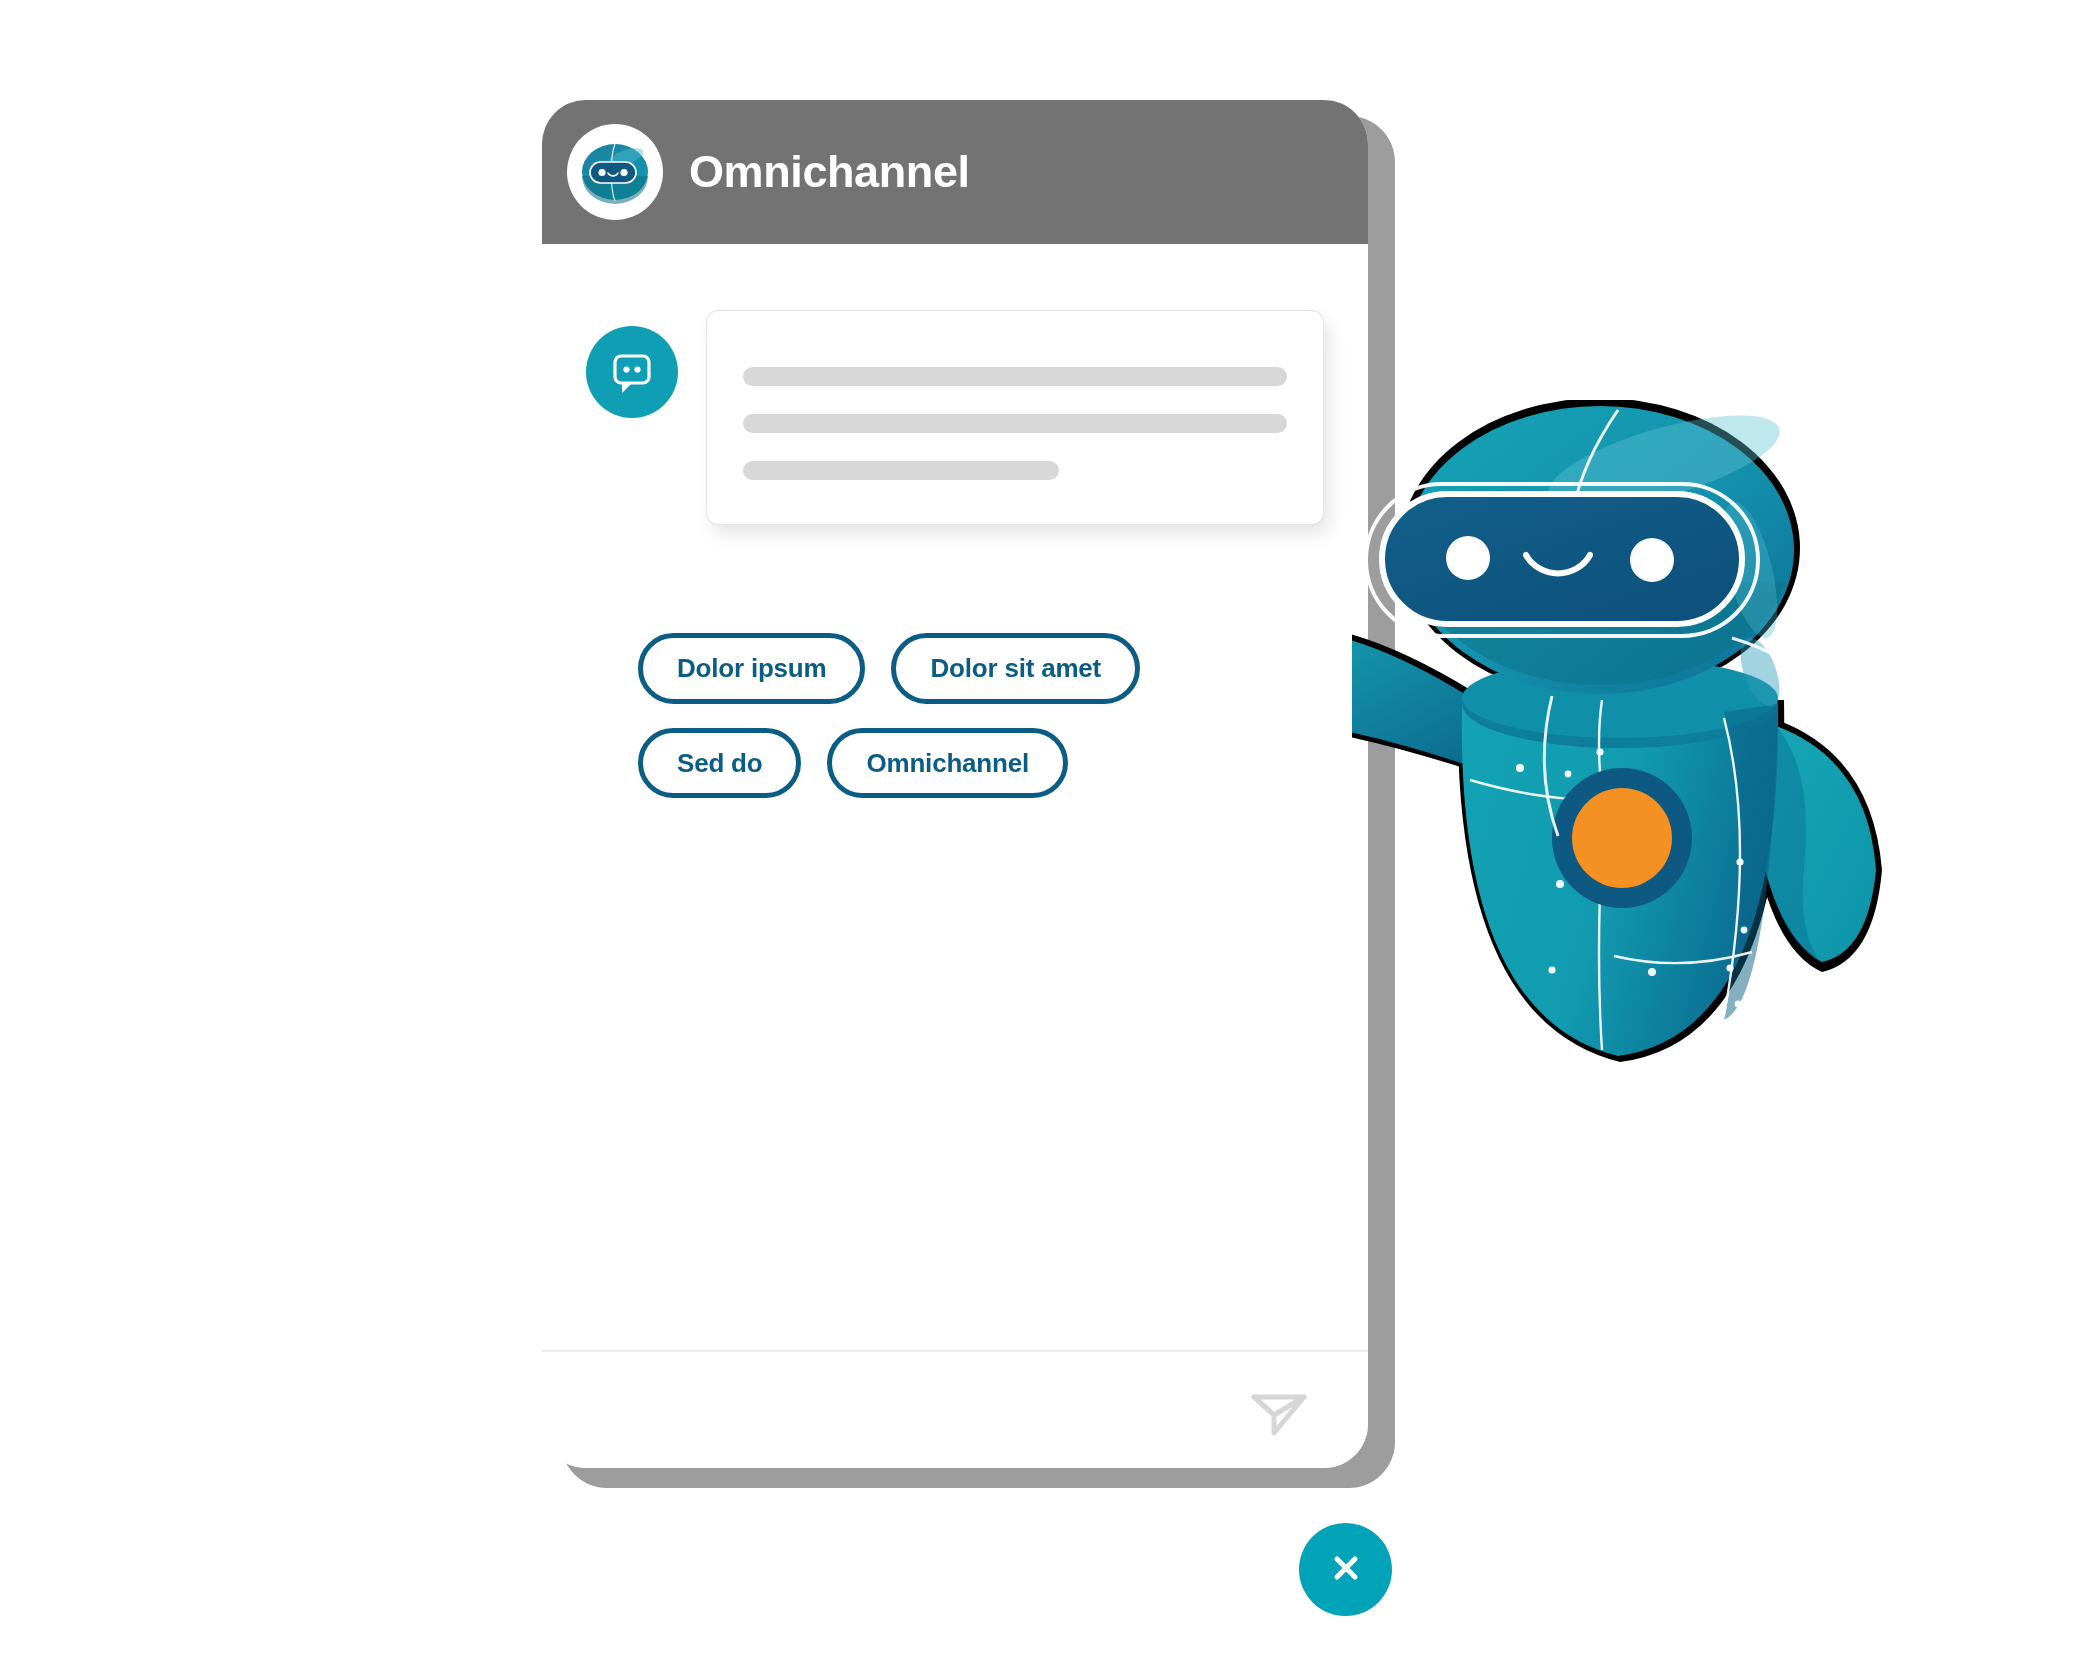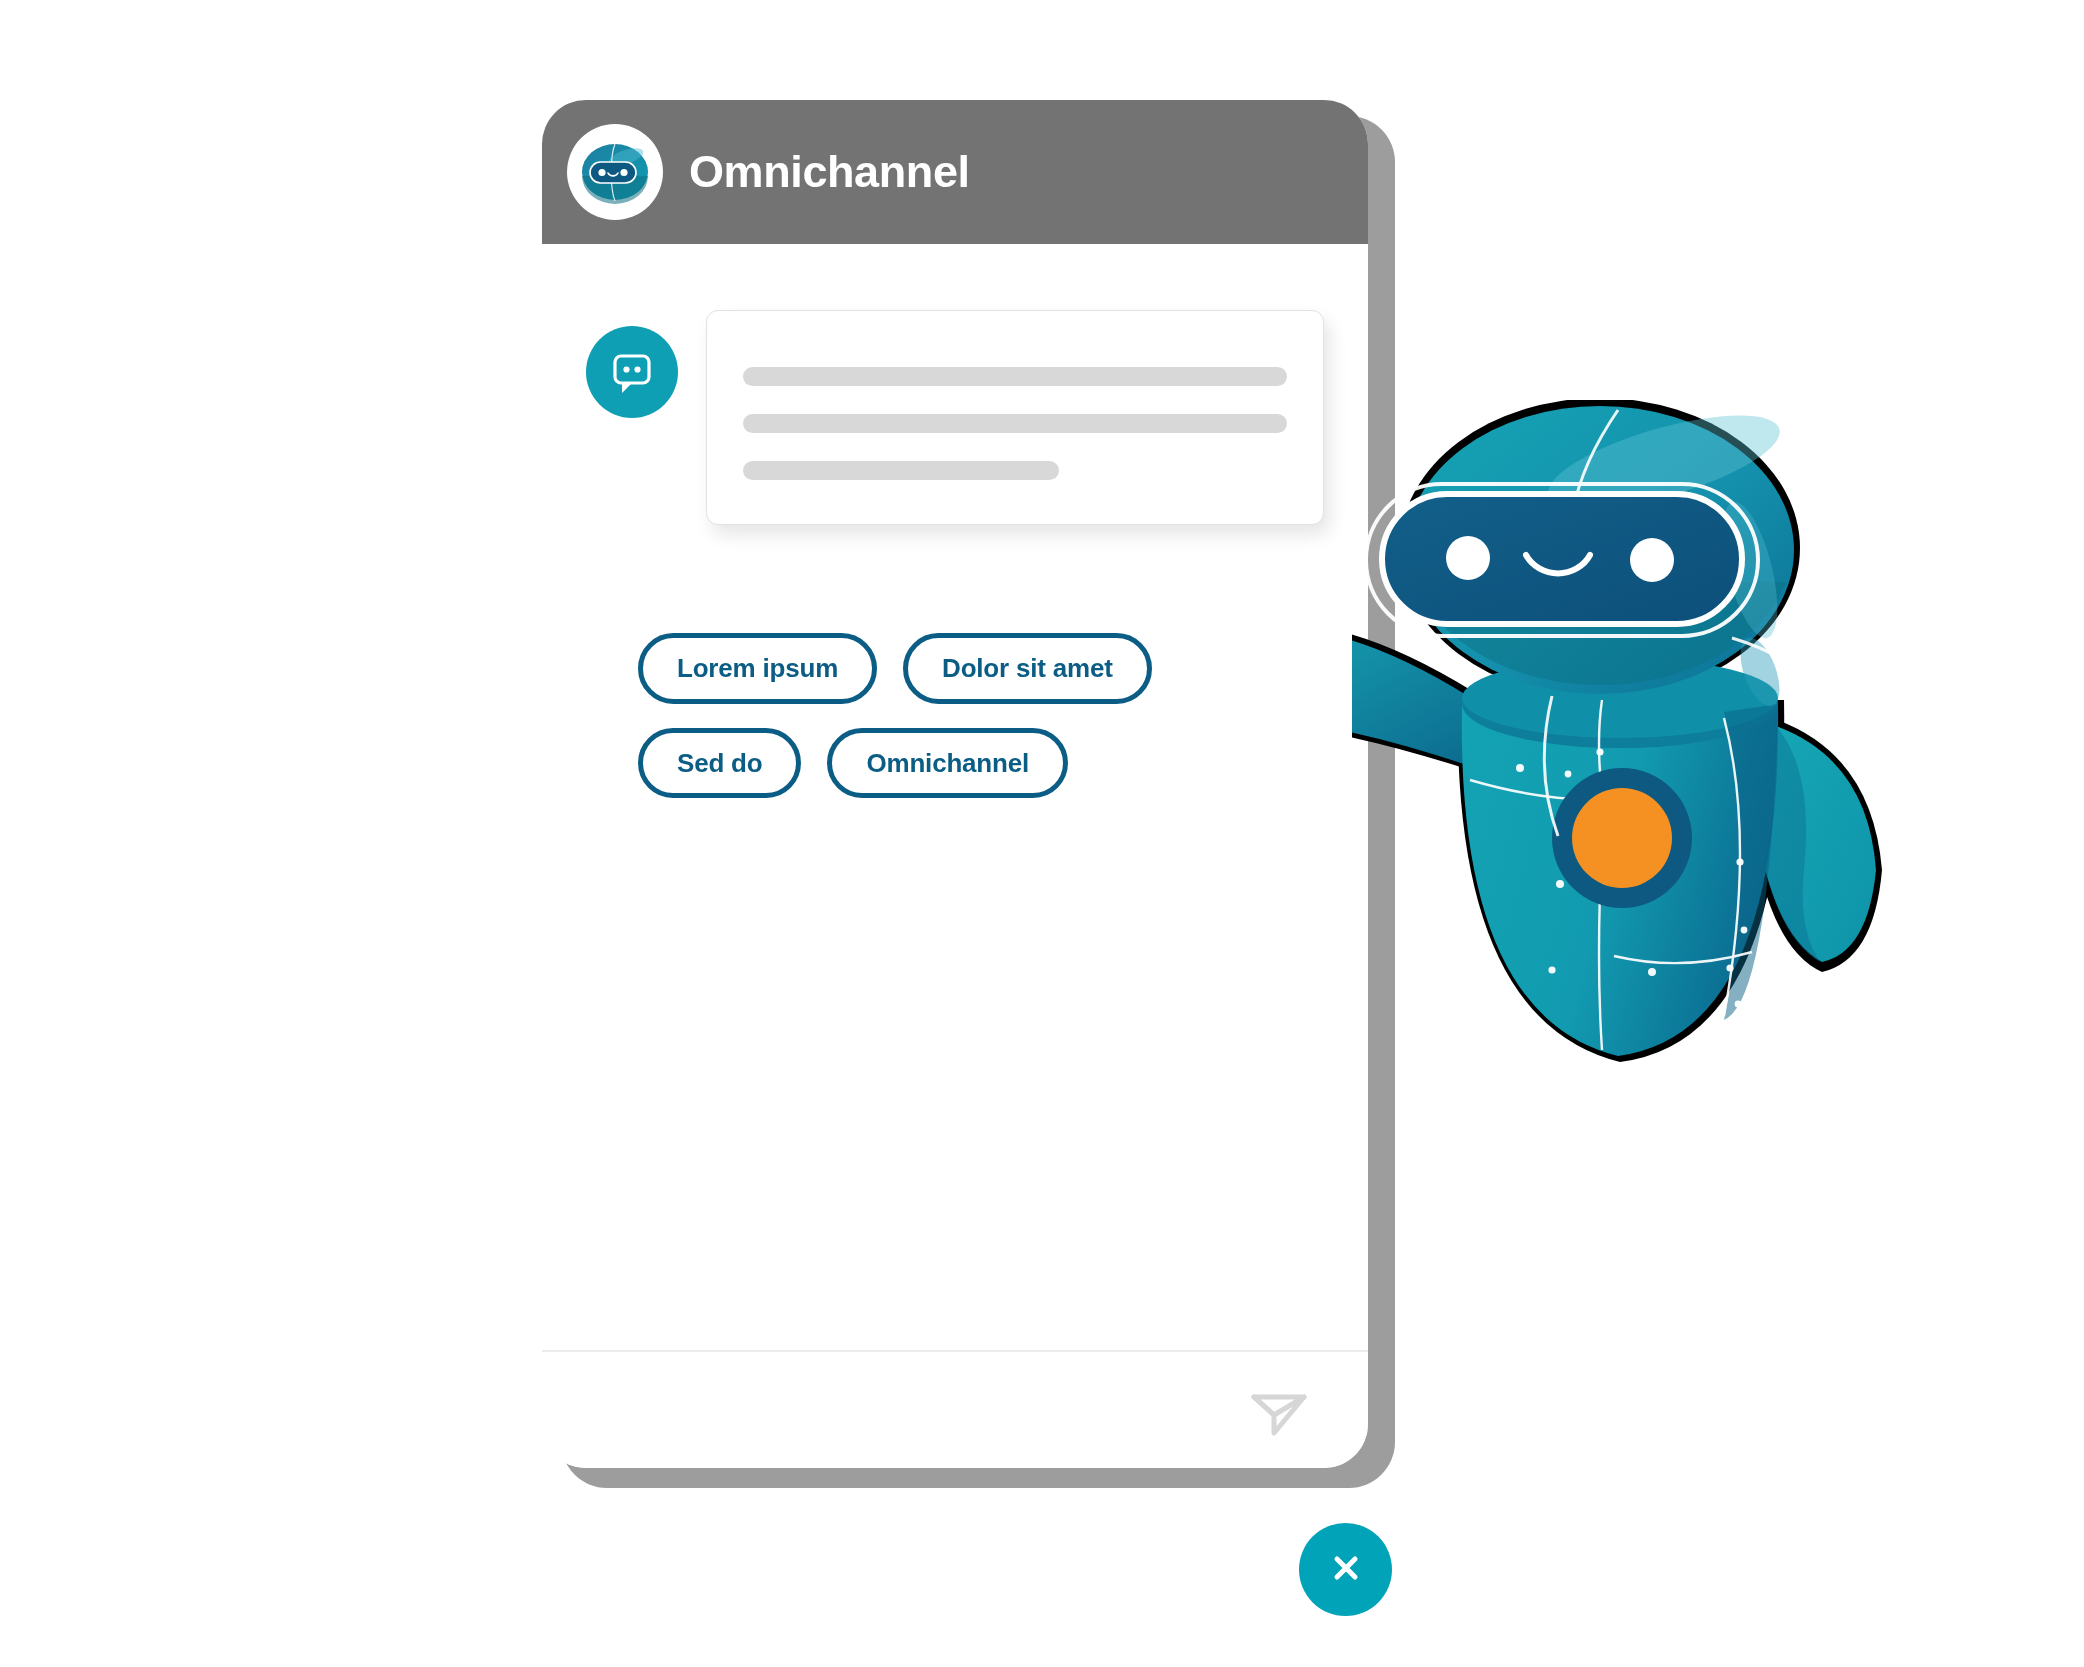--- a/index.html
+++ b/index.html
@@ -230,21 +230,21 @@
         </div>
 
         <div class="bubble">
           <div class="skel w100"></div>
           <div class="skel w100"></div>
           <div class="skel w58"></div>
         </div>
       </div>
 
       <div class="quick-replies">
-        <button class="qr-btn">Lorem ipsum</button>
+        <button class="qr-btn">Dolor ipsum</button>
         <button class="qr-btn">Dolor sit amet</button>
         <button class="qr-btn">Sed do</button>
         <button class="qr-btn">Omnichannel</button>
       </div>
 
     </div>
 
     <div class="composer">
       <button class="send-btn">
         <svg width="62" height="62" viewBox="0 0 62 62">

